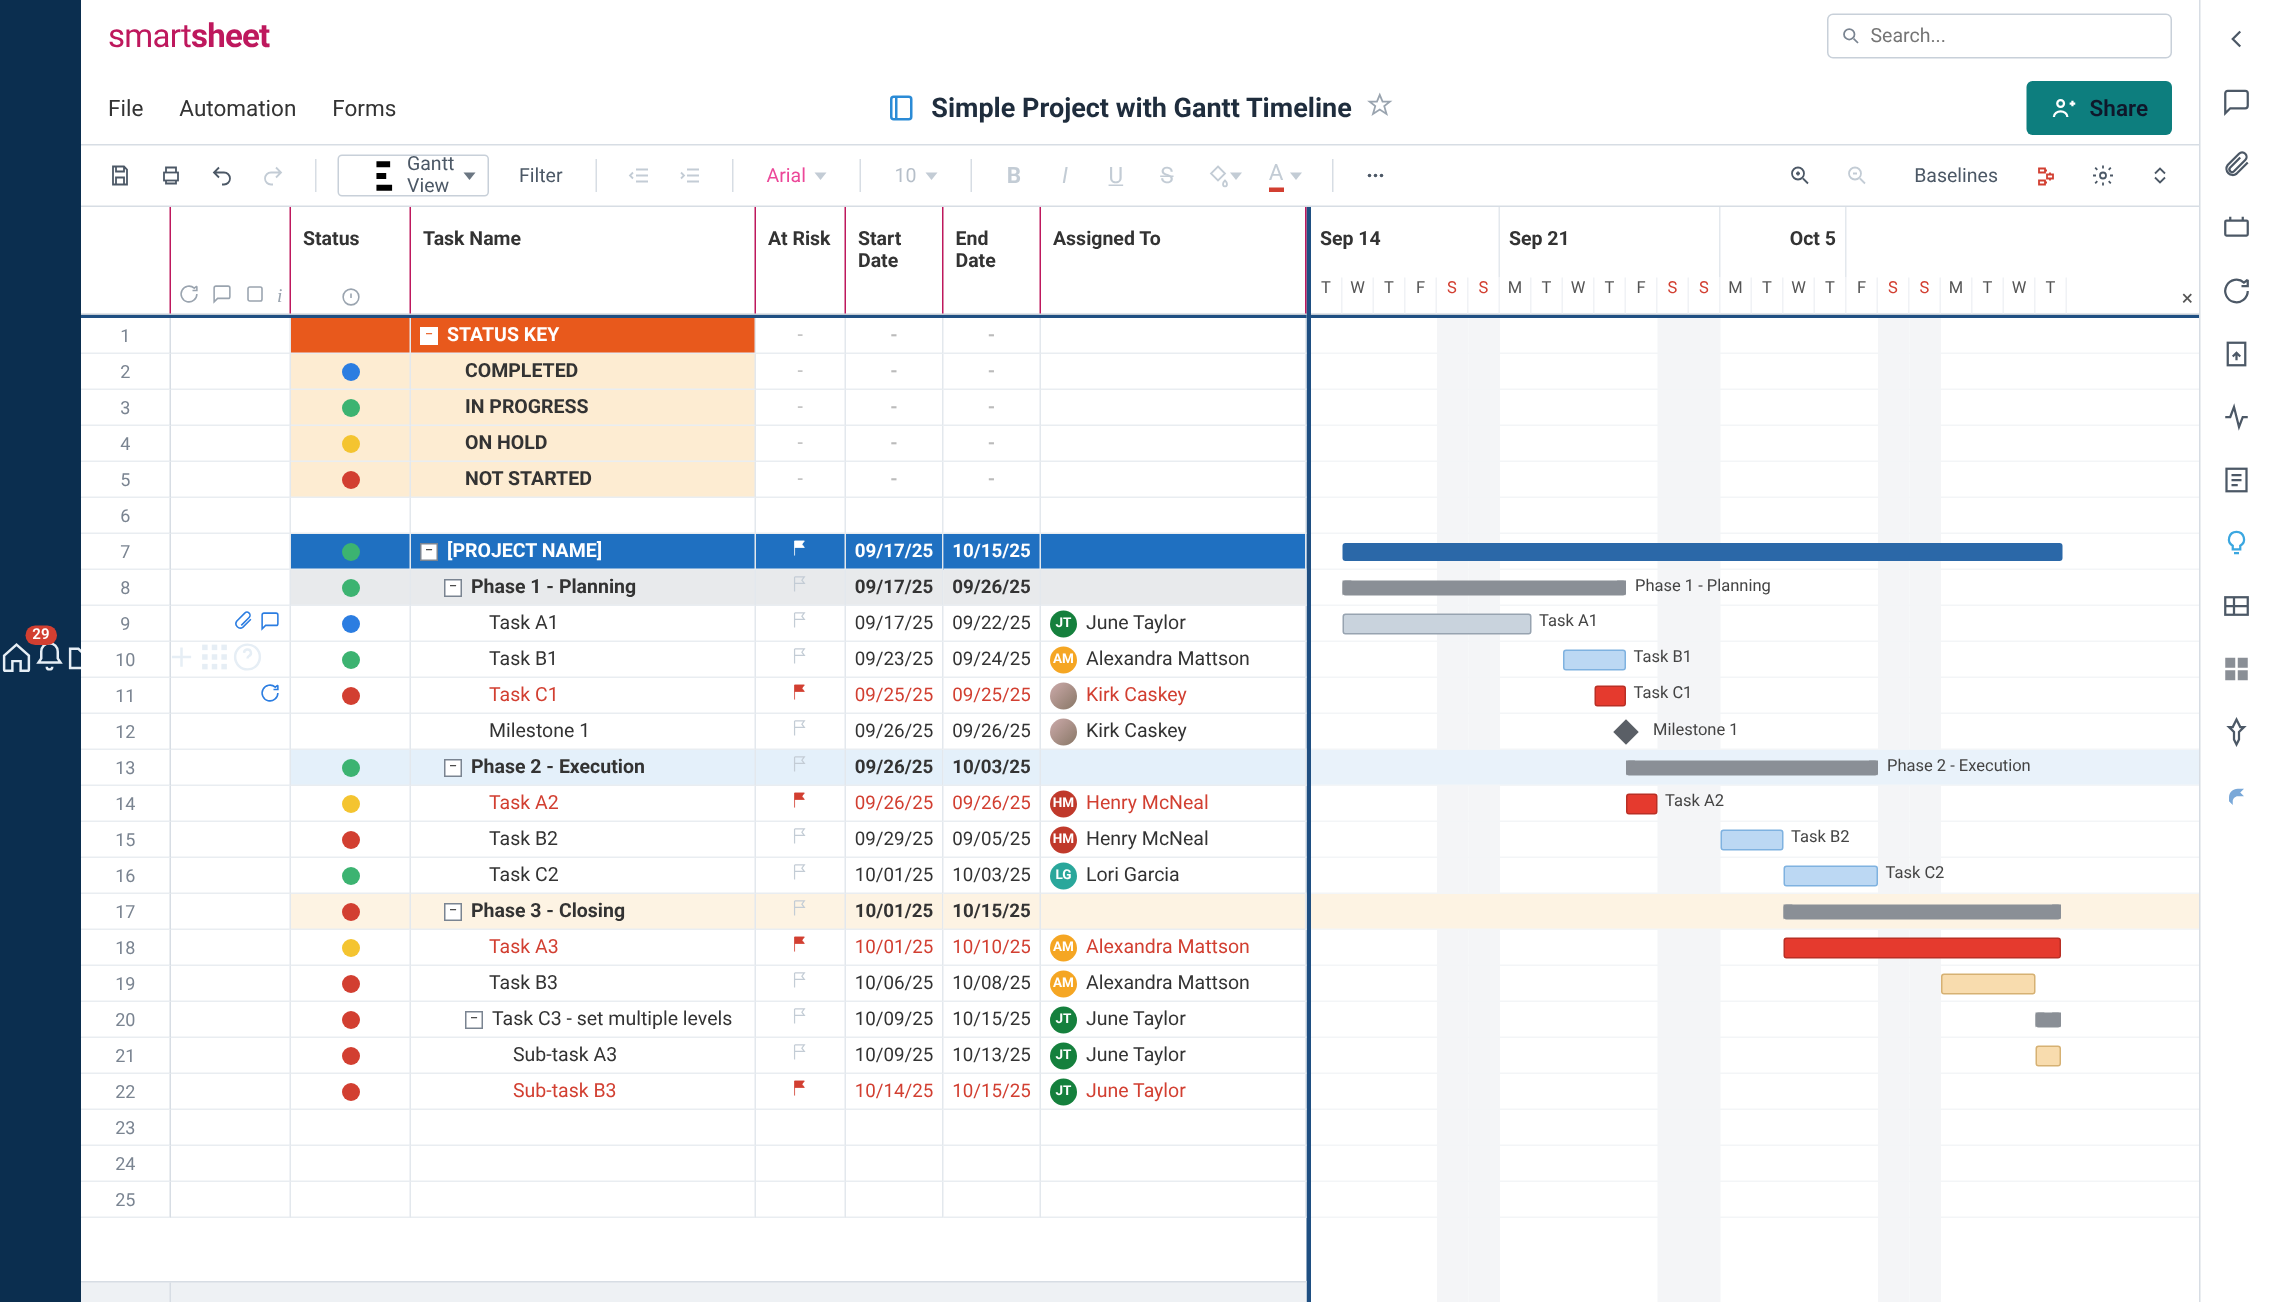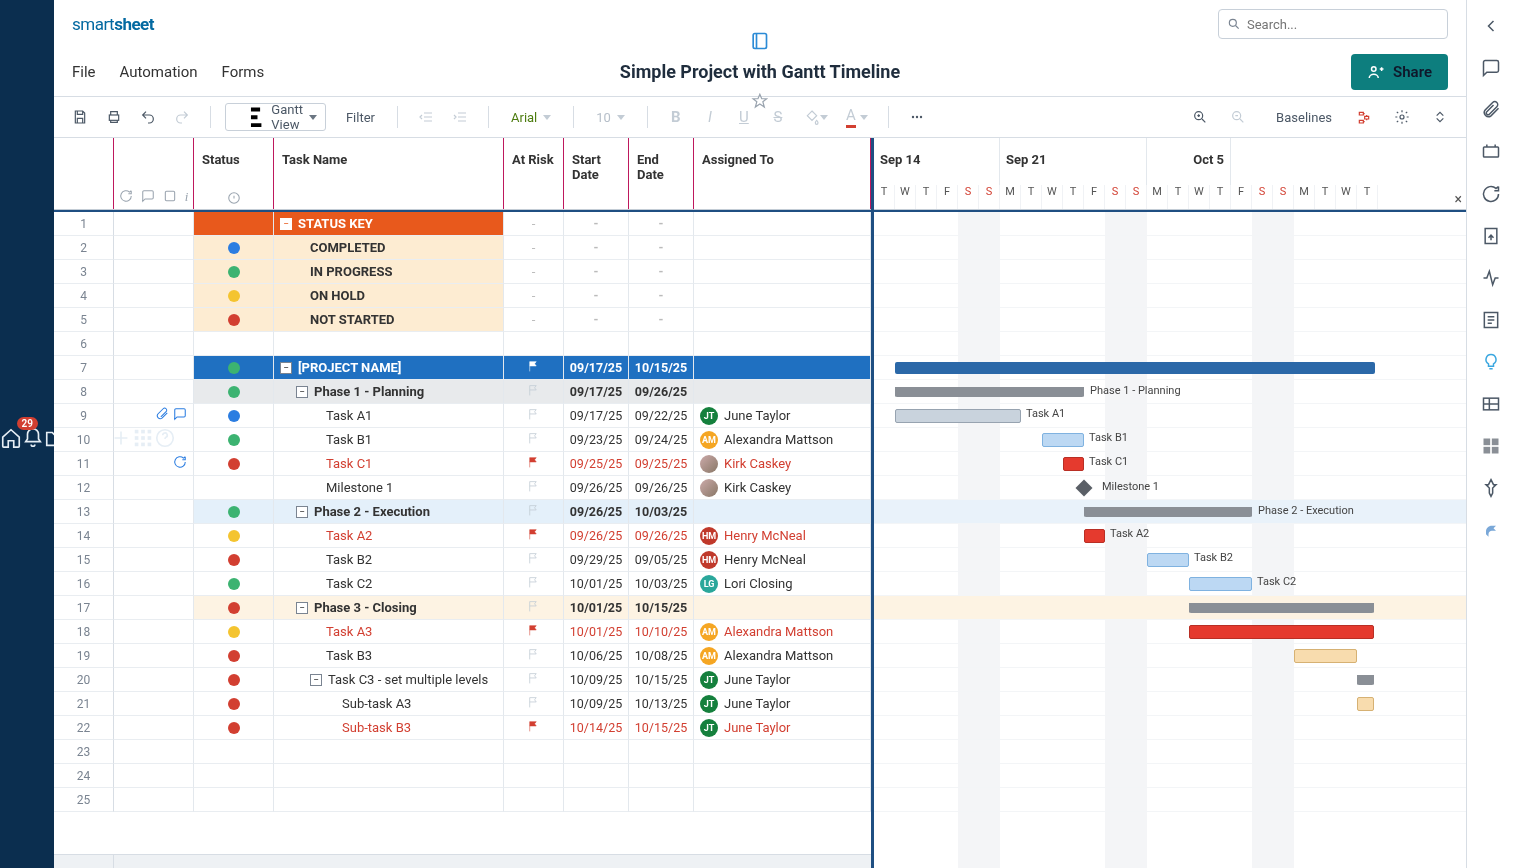--- a/index.html
+++ b/index.html
@@ -13,29 +13,29 @@
  .avatar { width:32px; height:32px; border-radius:50%; background:radial-gradient(circle at 40% 30%, #f4c7a6 0%, #e0906e 60%, #9e5a3a 100%); margin-bottom:12px;}
  
  .rightrail { width:48px; border-left:1px solid #d7dde4; display:flex; flex-direction:column; align-items:center; padding-top:10px; gap:18px; }
  .rightrail .r-item { width:24px; height:24px; display:flex; align-items:center; justify-content:center; cursor:pointer;}
  .rightrail .r-item svg { width:20px; height:20px; fill:none; stroke:#4c5866; stroke-width:1.8;}
  .rightrail .chev { margin-top:4px; }
  
  .main { flex:1; display:flex; flex-direction:column; }
  
  .topbar { height:48px; display:flex; align-items:center; padding:0 18px; gap:20px; border-bottom:none; }
- .brand { font-size:17px; color:#0369a1; font-weight:400; letter-spacing:-0.5px;}
+ .brand { font-size:22px; color:#be185d; font-weight:400; letter-spacing:-0.5px;}
  .brand b { font-weight:700; }
  .search { margin-left:auto; display:flex; align-items:center; border:1px solid #c8d0d9; border-radius:4px; width:230px; height:30px; padding:0 8px; color:#7a8491;}
  .search svg {width:14px;height:14px; stroke:#7a8491; fill:none; stroke-width:2; margin-right:6px;}
  .search input { border:none; outline:none; font-size:13px; flex:1; color:#15803d;}
  
  .menubar { height:48px; display:flex; align-items:center; padding:0 18px; gap:24px; }
  .menubar .mitem { font-size:15px; color:#333; cursor:pointer; }
- .title-wrap { position:absolute; left:50%; transform:translateX(-50%); display:flex; align-items:center; gap:10px;flex-direction:column; }
+ .title-wrap { position:absolute; left:50%; transform:translateX(-50%); display:flex; align-items:center; gap:10px; }
  .title-wrap .sheet-icon { width:20px; height:20px; fill:none; stroke:#2b8bd6; stroke-width:2;}
  .title-wrap .title { font-size:18px; font-weight:700; color:#1f2d3d;}
  .title-wrap .star svg { width:18px; height:18px; fill:none; stroke:#9aa4af; stroke-width:1.6;}
  .sharebtn { margin-left:auto; background:#0d7e7e; color:#0f172a; border-radius:4px; height:36px; padding:0 16px; display:flex; align-items:center; gap:8px; font-size:15px; font-weight:600; cursor:pointer;}
  .sharebtn svg { width:18px; height:18px; fill:none; stroke:#fff; stroke-width:2;}
  
  .toolbar { height:42px; border-top:1px solid #d7dde4; border-bottom:1px solid #d7dde4; display:flex; align-items:center; padding:0 12px; gap:6px; font-size:13px; color:#4c5866;}
  .tb-btn { height:28px; min-width:28px; display:flex; align-items:center; justify-content:center; padding:0 6px; border-radius:3px; cursor:pointer;}
  .tb-btn svg { width:16px; height:16px; fill:none; stroke:#4c5866; stroke-width:1.8;}
  .tb-sep { width:1px; height:22px; background:#d7dde4; margin:0 8px;}
@@ -263,21 +263,21 @@
           <path d="M9 6h12M9 12h12M9 18h12M6 9l-3 3 3 3"></path>
         </svg>
       </div>
   <div class="tb-btn tb-muted">
         <svg viewBox="0 0 24 24" style="stroke:#c3ccd5">
           <path d="M9 6h12M9 12h12M9 18h12M3 9l3 3-3 3"></path>
         </svg>
       </div>
   <div class="tb-sep"></div>
   <div class="tb-drop noborder tb-muted">
-        <span class="tb-label" style="color:#4d7c0f">Arial</span>
+        <span class="tb-label" style="color:#ec4899">Arial</span>
         <span class="caret muted"></span>
       </div>
   <div class="tb-sep"></div>
   <div class="tb-drop noborder tb-muted">
         <span class="tb-label" style="color:#b6bfc9">10</span>
         <span class="caret muted"></span>
       </div>
   <div class="tb-sep"></div>
   <div class="tb-btn tb-muted">
         <span style="font-weight:700;color:#c3ccd5;font-size:15px">B</span>
@@ -698,21 +698,21 @@
             </div>
             <div class="cell risk">
               <span class="flag-off"><svg viewBox="0 0 24 24">
                   <path d="M5 3v18M5 3h12l-3 4 3 4H5"></path>
                 </svg></span>
             </div>
             <div class="cell start  ">10/01/25</div>
             <div class="cell end  ">10/03/25</div>
             <div class="cell assign">
               <span class="assignicon ai-lg">LG</span>
-              <span class="">Lori Closing</span>
+              <span class="">Lori Garcia</span>
             </div>
           </div>
           <div class="row bg-cream">
             <div class="cell rownum">17</div>
             <div class="cell tiny"></div>
             <div class="cell status">
               <span class="dot red"></span>
             </div>
             <div class="cell name indent-1">
               <span class="collapse" style="">−</span>

